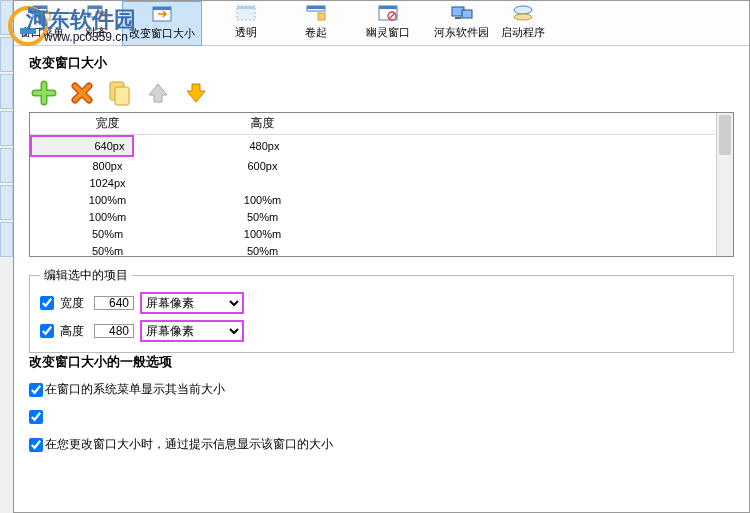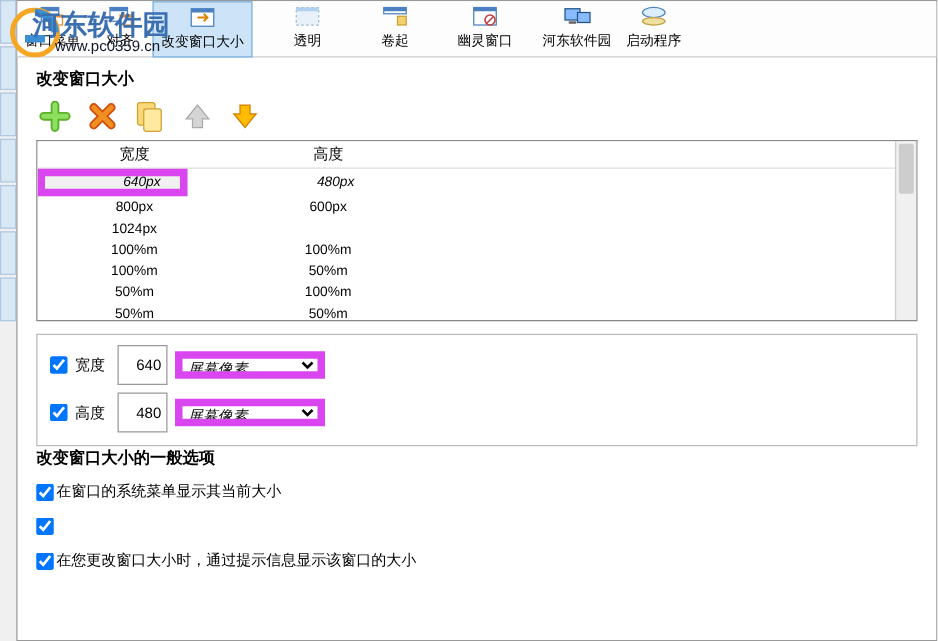--- a/index.html
+++ b/index.html
@@ -32,22 +32,22 @@
 .grid-row div { flex: 0 0 155px; text-align: center; font-size: 11px; }
 .grid-row.sel { background: #f0f0f0; }
 .grid-scroll { width: 17px; background: #f0f0f0; border-left: 1px solid #ccc; position: relative; }
 .grid-scroll .thumb { position: absolute; top: 2px; left: 2px; right: 2px; height: 40px; background: #cdcdcd; border-radius: 2px; }
 
 fieldset { border: 1px solid #bbb; margin-top: 10px; padding: 8px 10px 10px; }
 legend { font-size: 12px; padding: 0 4px; }
 .field-row { display: flex; align-items: center; gap: 6px; margin-bottom: 6px; }
 .field-row:last-child { margin-bottom: 0; }
 .chk { width: 14px; height: 14px; }
-.num { width: 40px; height: 32px; border: 1px solid #999; text-align: right; padding-right: 4px; font-size: 12px; }
-.sel { width: 120px; height: 22px; border: 6px solid #d946ef; background: #fff; font-size: 12px; font-style: italic; }
+.num { width: 40px; height: 14px; border: 1px solid #999; text-align: right; padding-right: 4px; font-size: 12px; }
+.sel { width: 104px; height: 22px; border: 2px solid #d946ef; background: #fff; font-size: 12px; }
 
 .opts { }
 .opts .section-title { margin-bottom: 10px; }
 .opt-row { display: flex; align-items: center; gap: 2px; margin-bottom: 12px; }
 </style>
 </head>
 <body>
 
 <div class="left-tabs">
   <div></div>
@@ -215,20 +215,21 @@
               <div>50%m</div>
             </div>
           </div>
       </div>
       <div class="grid-scroll">
           <div class="thumb"></div>
         </div>
     </div>
 
     <fieldset>
+      <legend>编辑选中的项目</legend>
       <div class="field-row">
         <input type="checkbox" class="chk" checked="" style="">
         <span style="width:28px">宽度</span>
         <input class="num" value="640" style="">
         <select class="sel"><option>屏幕像素</option></select>
       </div>
       <div class="field-row">
         <input type="checkbox" class="chk" checked="" style="">
         <span style="width:28px">高度</span>
         <input class="num" value="480" style="">

